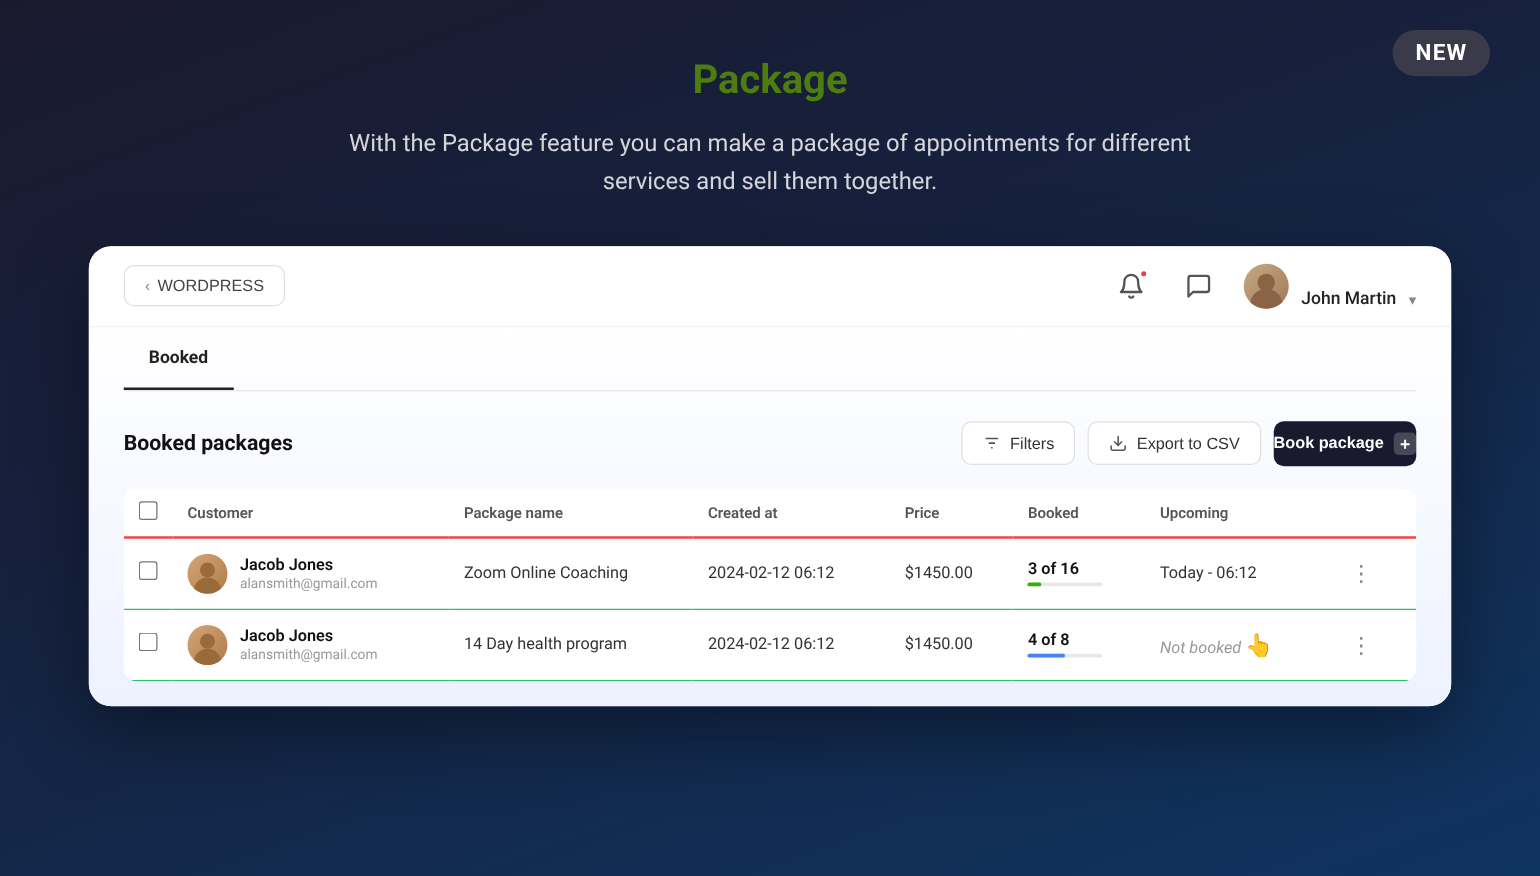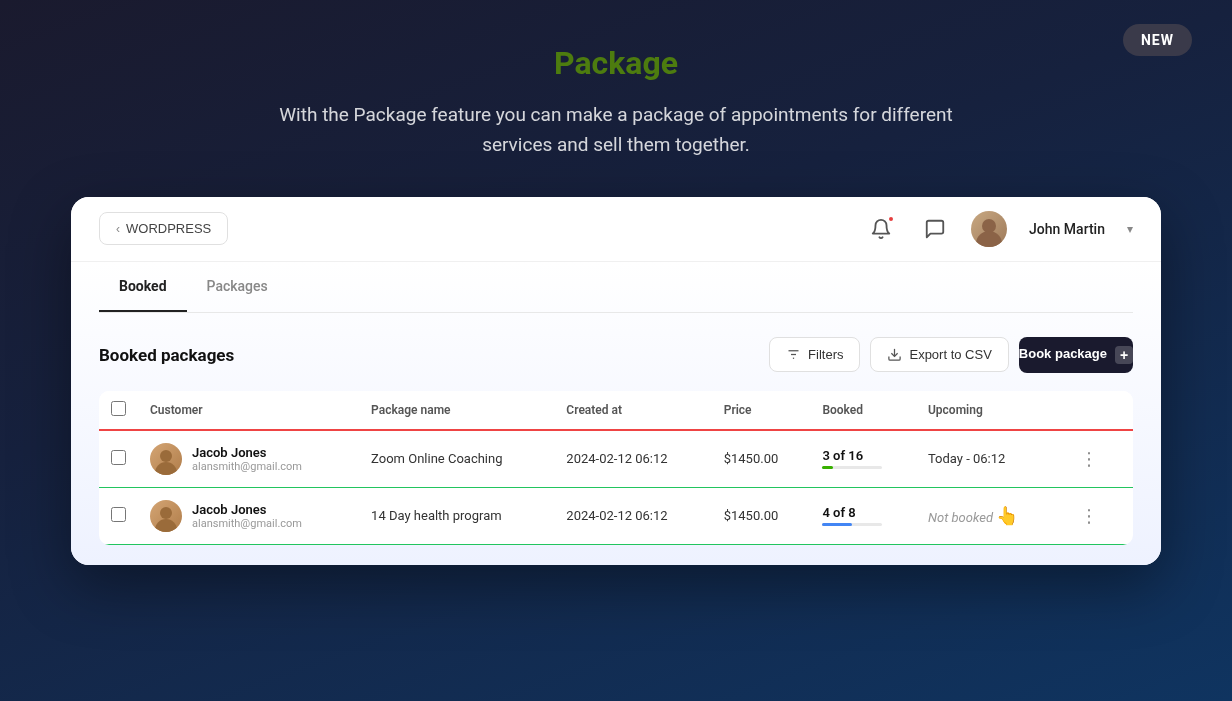--- a/index.html
+++ b/index.html
@@ -16,21 +16,21 @@
       position: relative;
     }
 
     
     .new-badge {
       position: absolute;
       top: 24px;
       right: 40px;
       background: #3a3a4a;
       color: #fff;
-      font-size: 14px;
+      font-size: 18px;
       font-weight: 700;
       padding: 8px 18px;
       border-radius: 20px;
       letter-spacing: 1px;
     }
 
     
     .hero {
       text-align: center;
       padding-top: 44px;
@@ -113,22 +113,22 @@
       top: 4px;
       right: 4px;
       width: 8px;
       height: 8px;
       background: #e53e3e;
       border-radius: 50%;
       border: 2px solid #fff;
     }
     .user-info {
       display: flex;
-      align-items: center;
-      gap: 22px;
+      align-items: flex-end;
+      gap: 10px;
       cursor: pointer;
     }
     .avatar-img {
       width: 36px;
       height: 36px;
       border-radius: 50%;
       background: linear-gradient(135deg, #c8a882 0%, #9e7a5a 100%);
       position: relative;
       overflow: hidden;
     }
@@ -426,23 +426,20 @@
         <span class="chevron-down">▾</span>
       </div>
     </div>
   </div>
 
   <div class="content-area">
 
     <div class="tabs">
       <div class="tab active">
         <span>Booked</span>
-      </div>
-      <div class="tab">
-        <span>Packages</span>
       </div>
     </div>
 
     <div class="table-header-row">
       <span class="table-title">Booked packages</span>
       <div class="table-actions">
         <button class="btn-filters">
           <svg width="15" height="15" viewBox="0 0 24 24" fill="none" stroke="#555" stroke-width="2">
             <line x1="4" y1="6" x2="20" y2="6"></line>
             <line x1="8" y1="12" x2="16" y2="12"></line>

